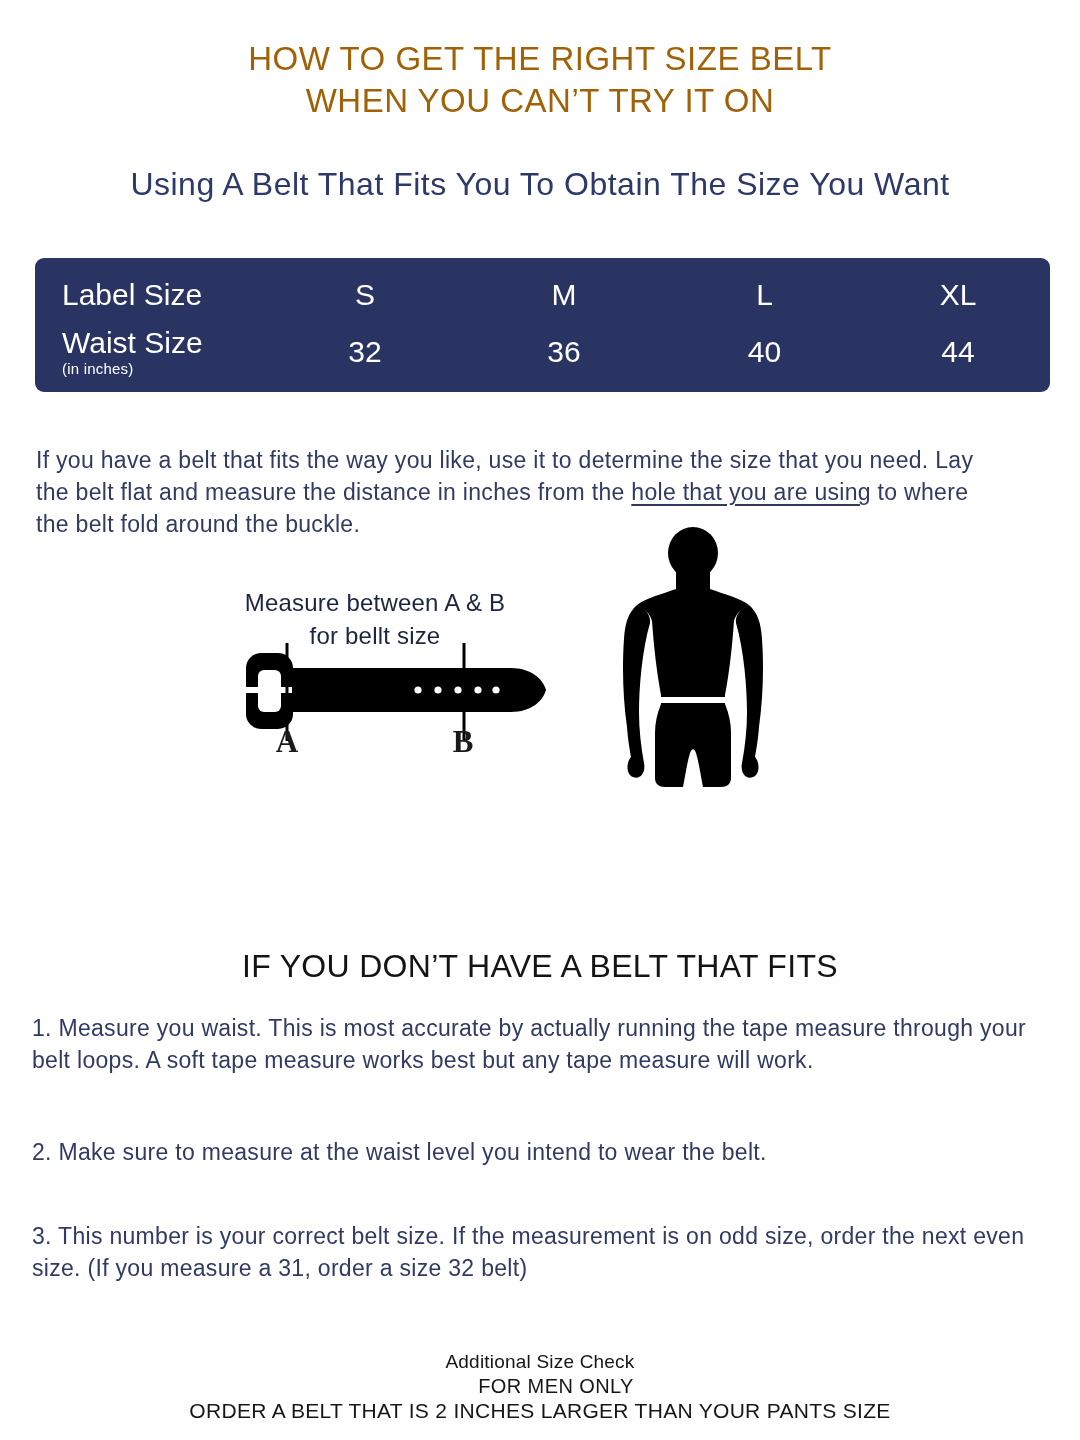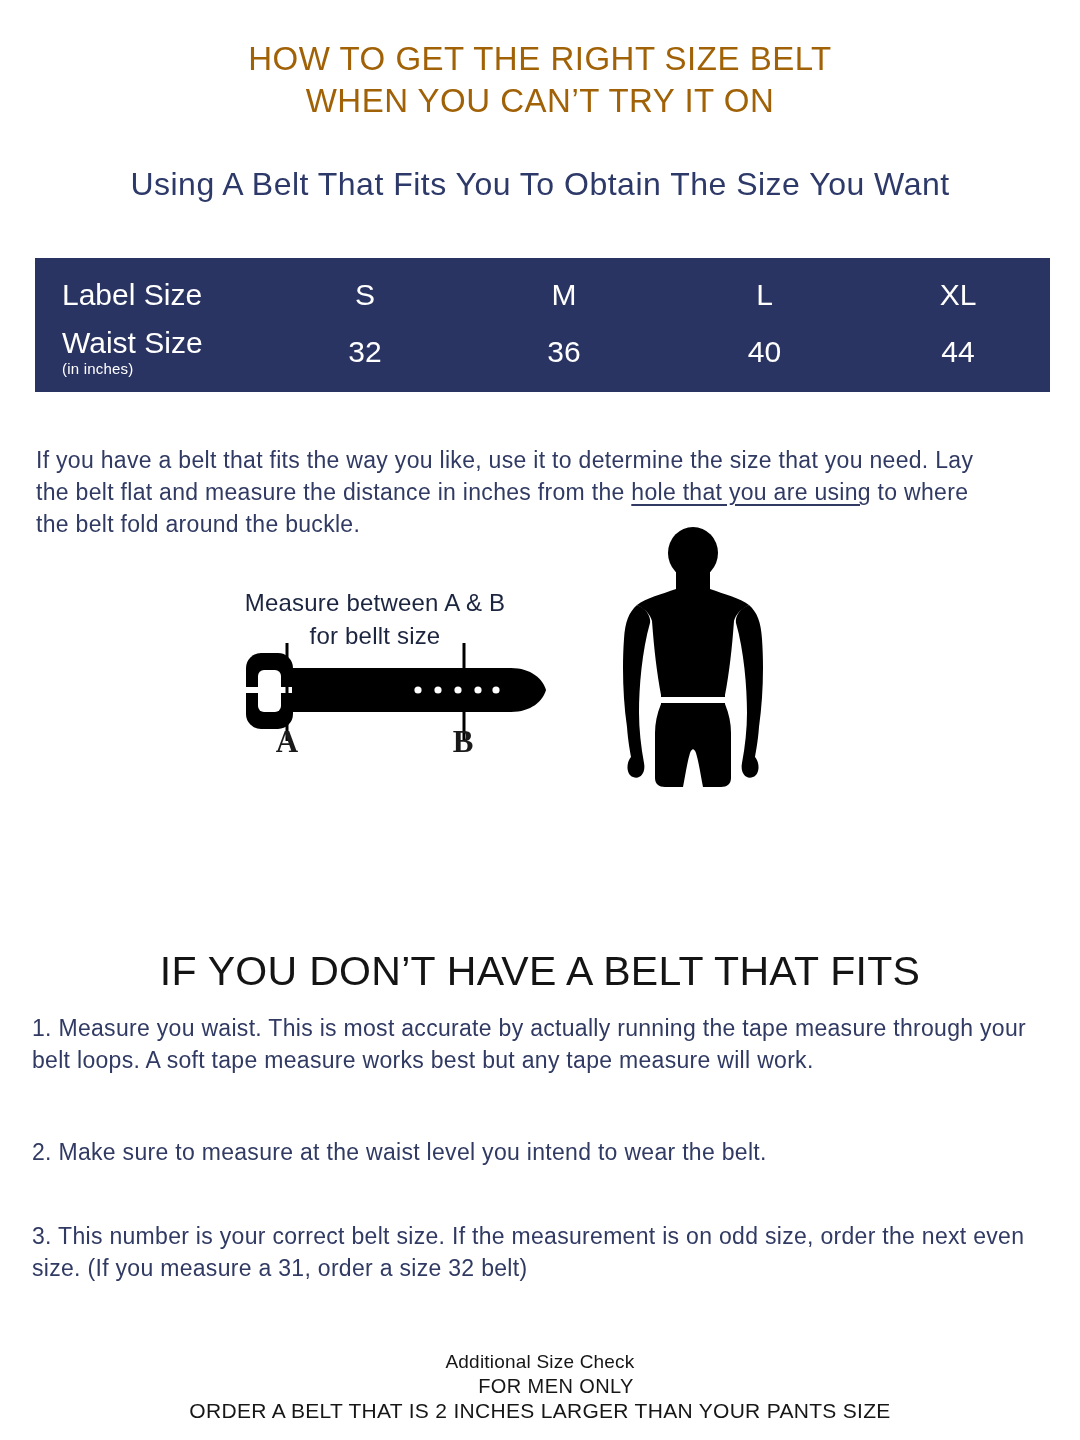--- a/index.html
+++ b/index.html
@@ -19,21 +19,21 @@
   }
   .subtitle {
     left:0; top:166px; width:1080px; text-align:center;
     font-size:32px; letter-spacing:0.5px;
     color:#2d3968; font-weight:500;
   }
 
   
   .size-table {
     left:35px; top:258px; width:1015px; height:134px;
-    background:#2a3462; color:#ffffff;
+    background:#2a3462; color:#ffffff;border-radius:9px;
   }
   .st-row {
     position:absolute; left:0; right:0;
     display:grid; grid-template-columns:230px 200px 198px 203px 1fr;
     align-items:center;
   }
   .st-row-1 { top:14px; height:46px; }
   .st-row-2 { top:66px; height:56px; }
   .st-label { padding-left:27px; font-size:30px; line-height:1.05; }
   .st-note  { display:block; font-size:15px; letter-spacing:0.2px; margin-top:3px; }
@@ -56,21 +56,21 @@
     top:724px; width:36px; text-align:center;
     font-family:"Liberation Serif", serif; font-size:31px; font-weight:600; color:#1a1a1a;
   }
   .marker-a { left:269px; }
   .marker-b { left:445px; }
   .man-svg { left:620px; top:527px; }
 
   
   .section2-heading {
     left:0; top:948px; width:1080px; text-align:center;
-    font-size:41px; letter-spacing:0.3px; color:#141414; font-weight:500;
+    font-size:32px; letter-spacing:0.3px; color:#141414; font-weight:500;
   }
   .list-item-1 { left:32px; top:1012px; width:995px; }
   .list-item-2 { left:32px; top:1136px; width:995px; }
   .list-item-3 { left:32px; top:1220px; width:1000px; }
 
   
   .footer { left:0; width:1080px; text-align:center; color:#161616; }
   .footer-1 { top:1351px; font-size:19px; letter-spacing:0.2px; }
   .footer-2 { top:1375px; font-size:20px; letter-spacing:0.4px;margin-left:16px; }
   .footer-3 { top:1399px; font-size:21px; letter-spacing:0.3px; }

